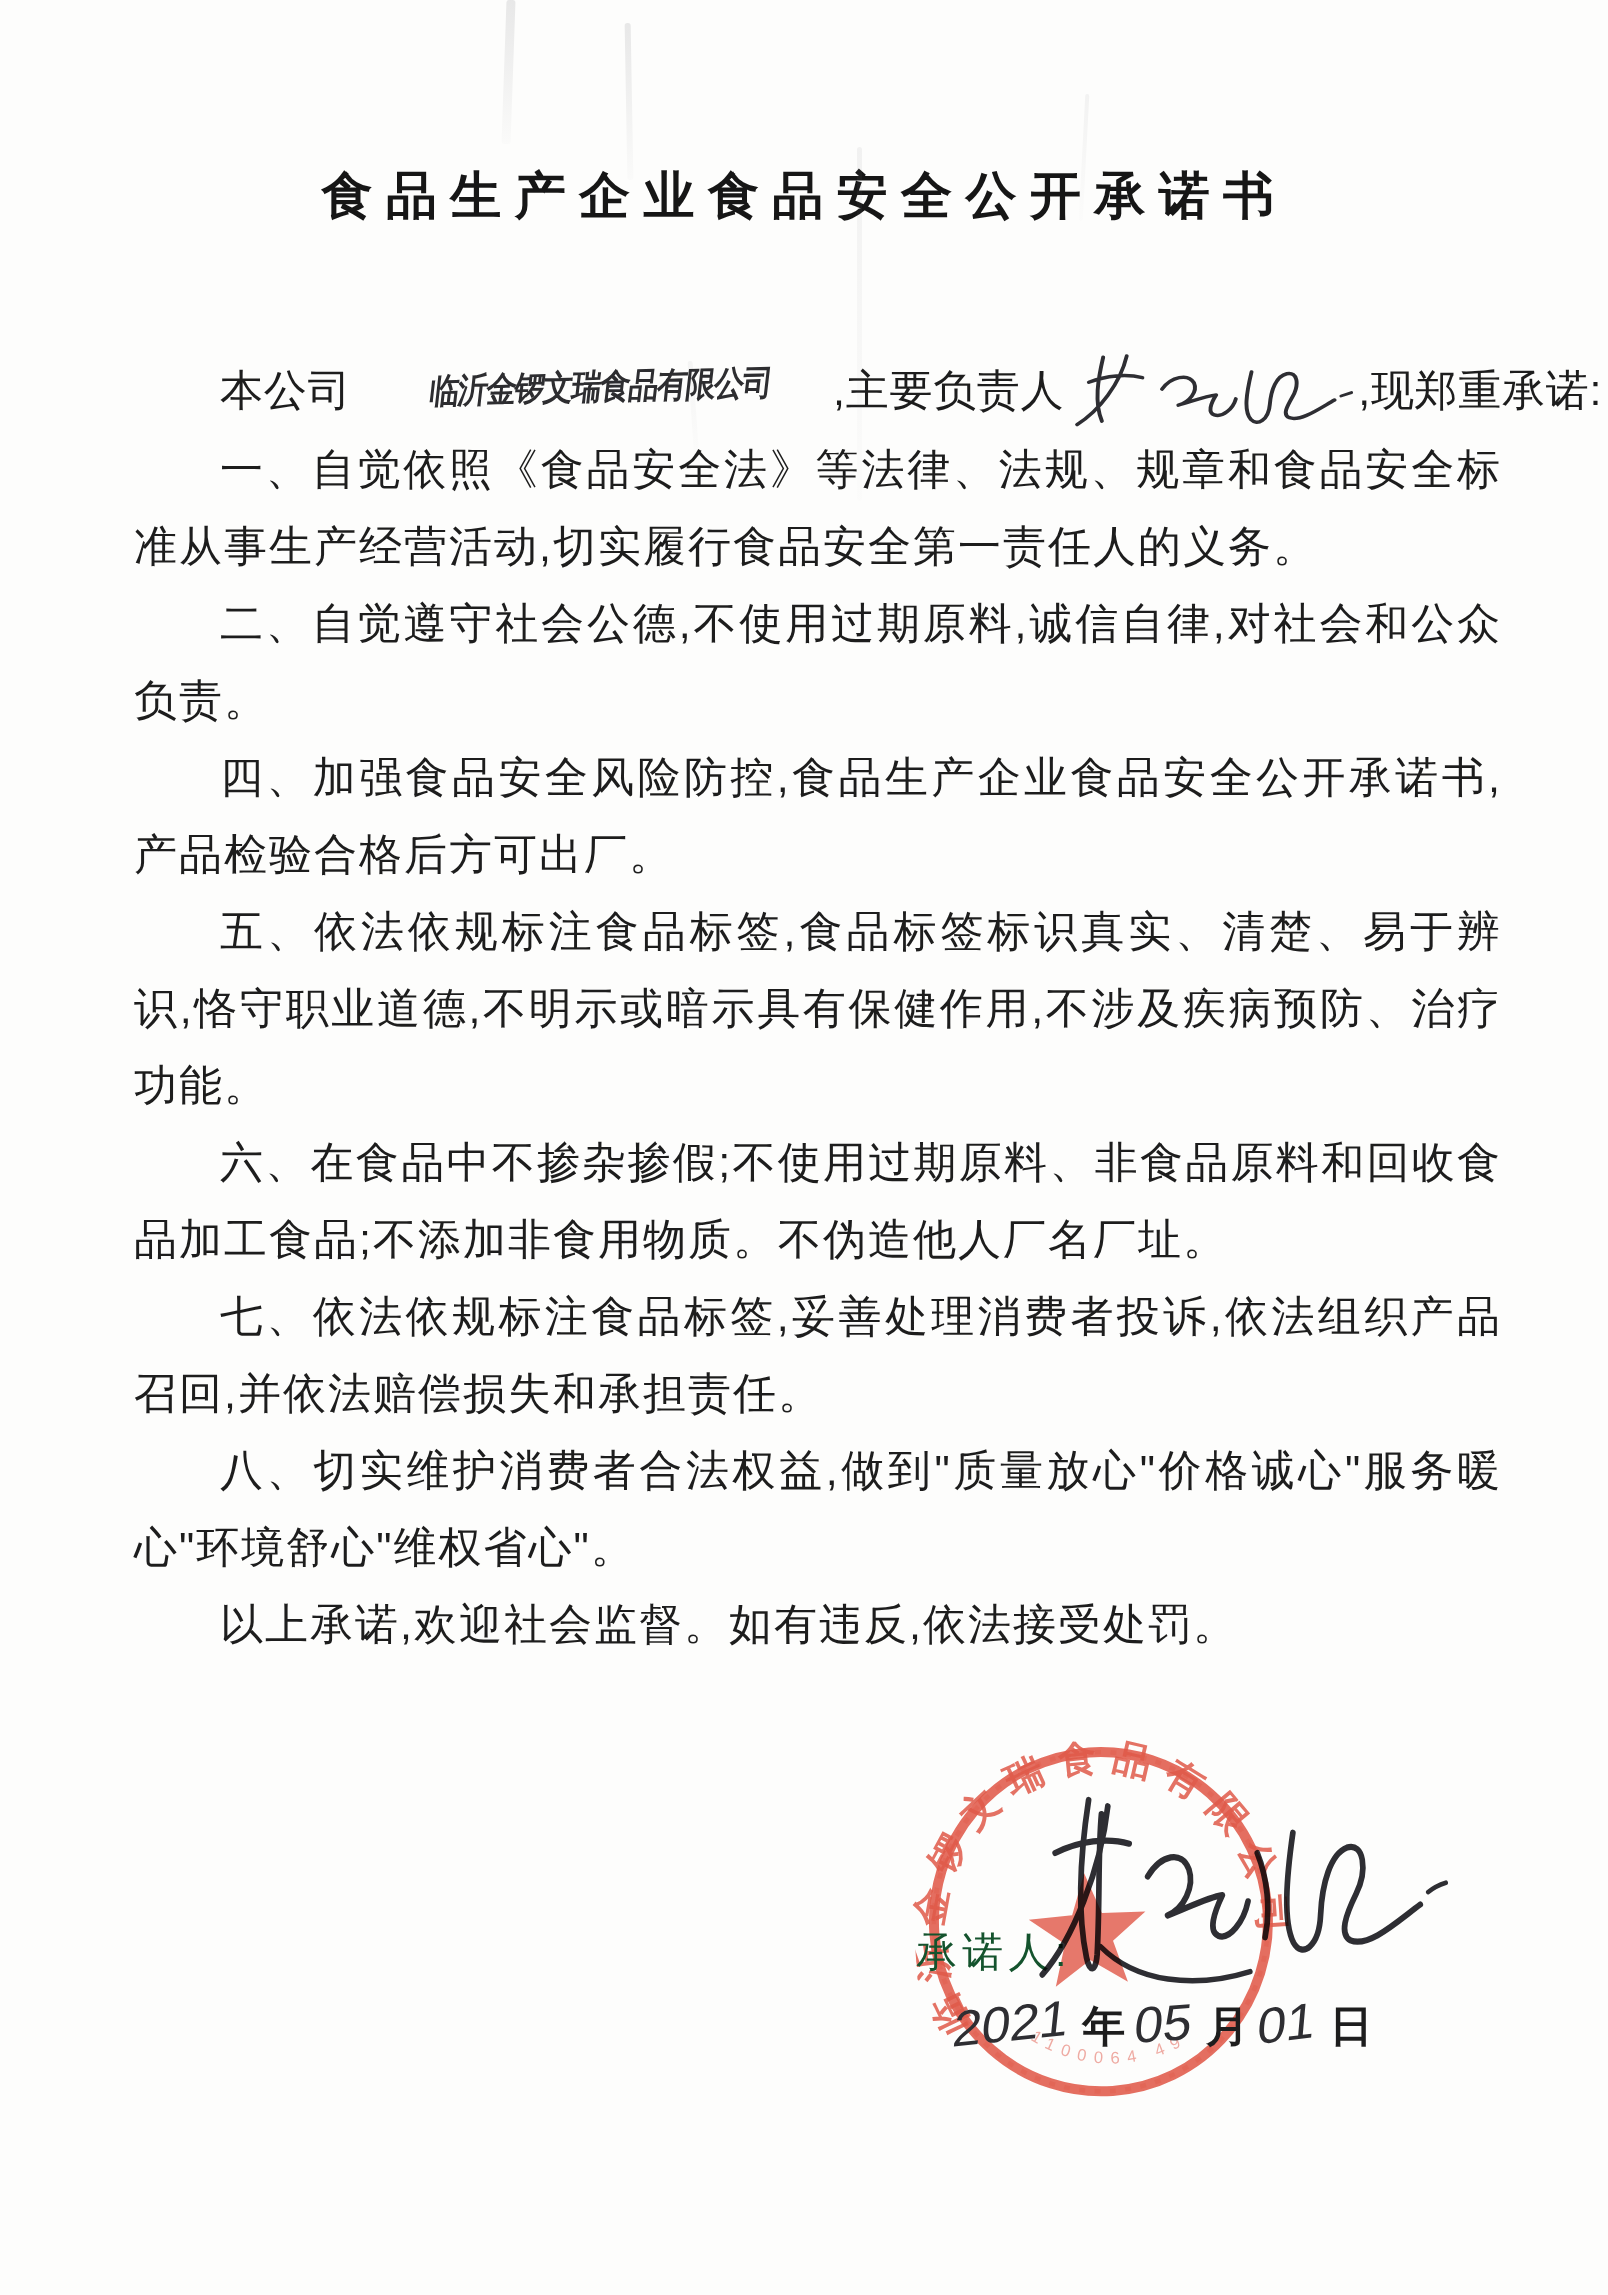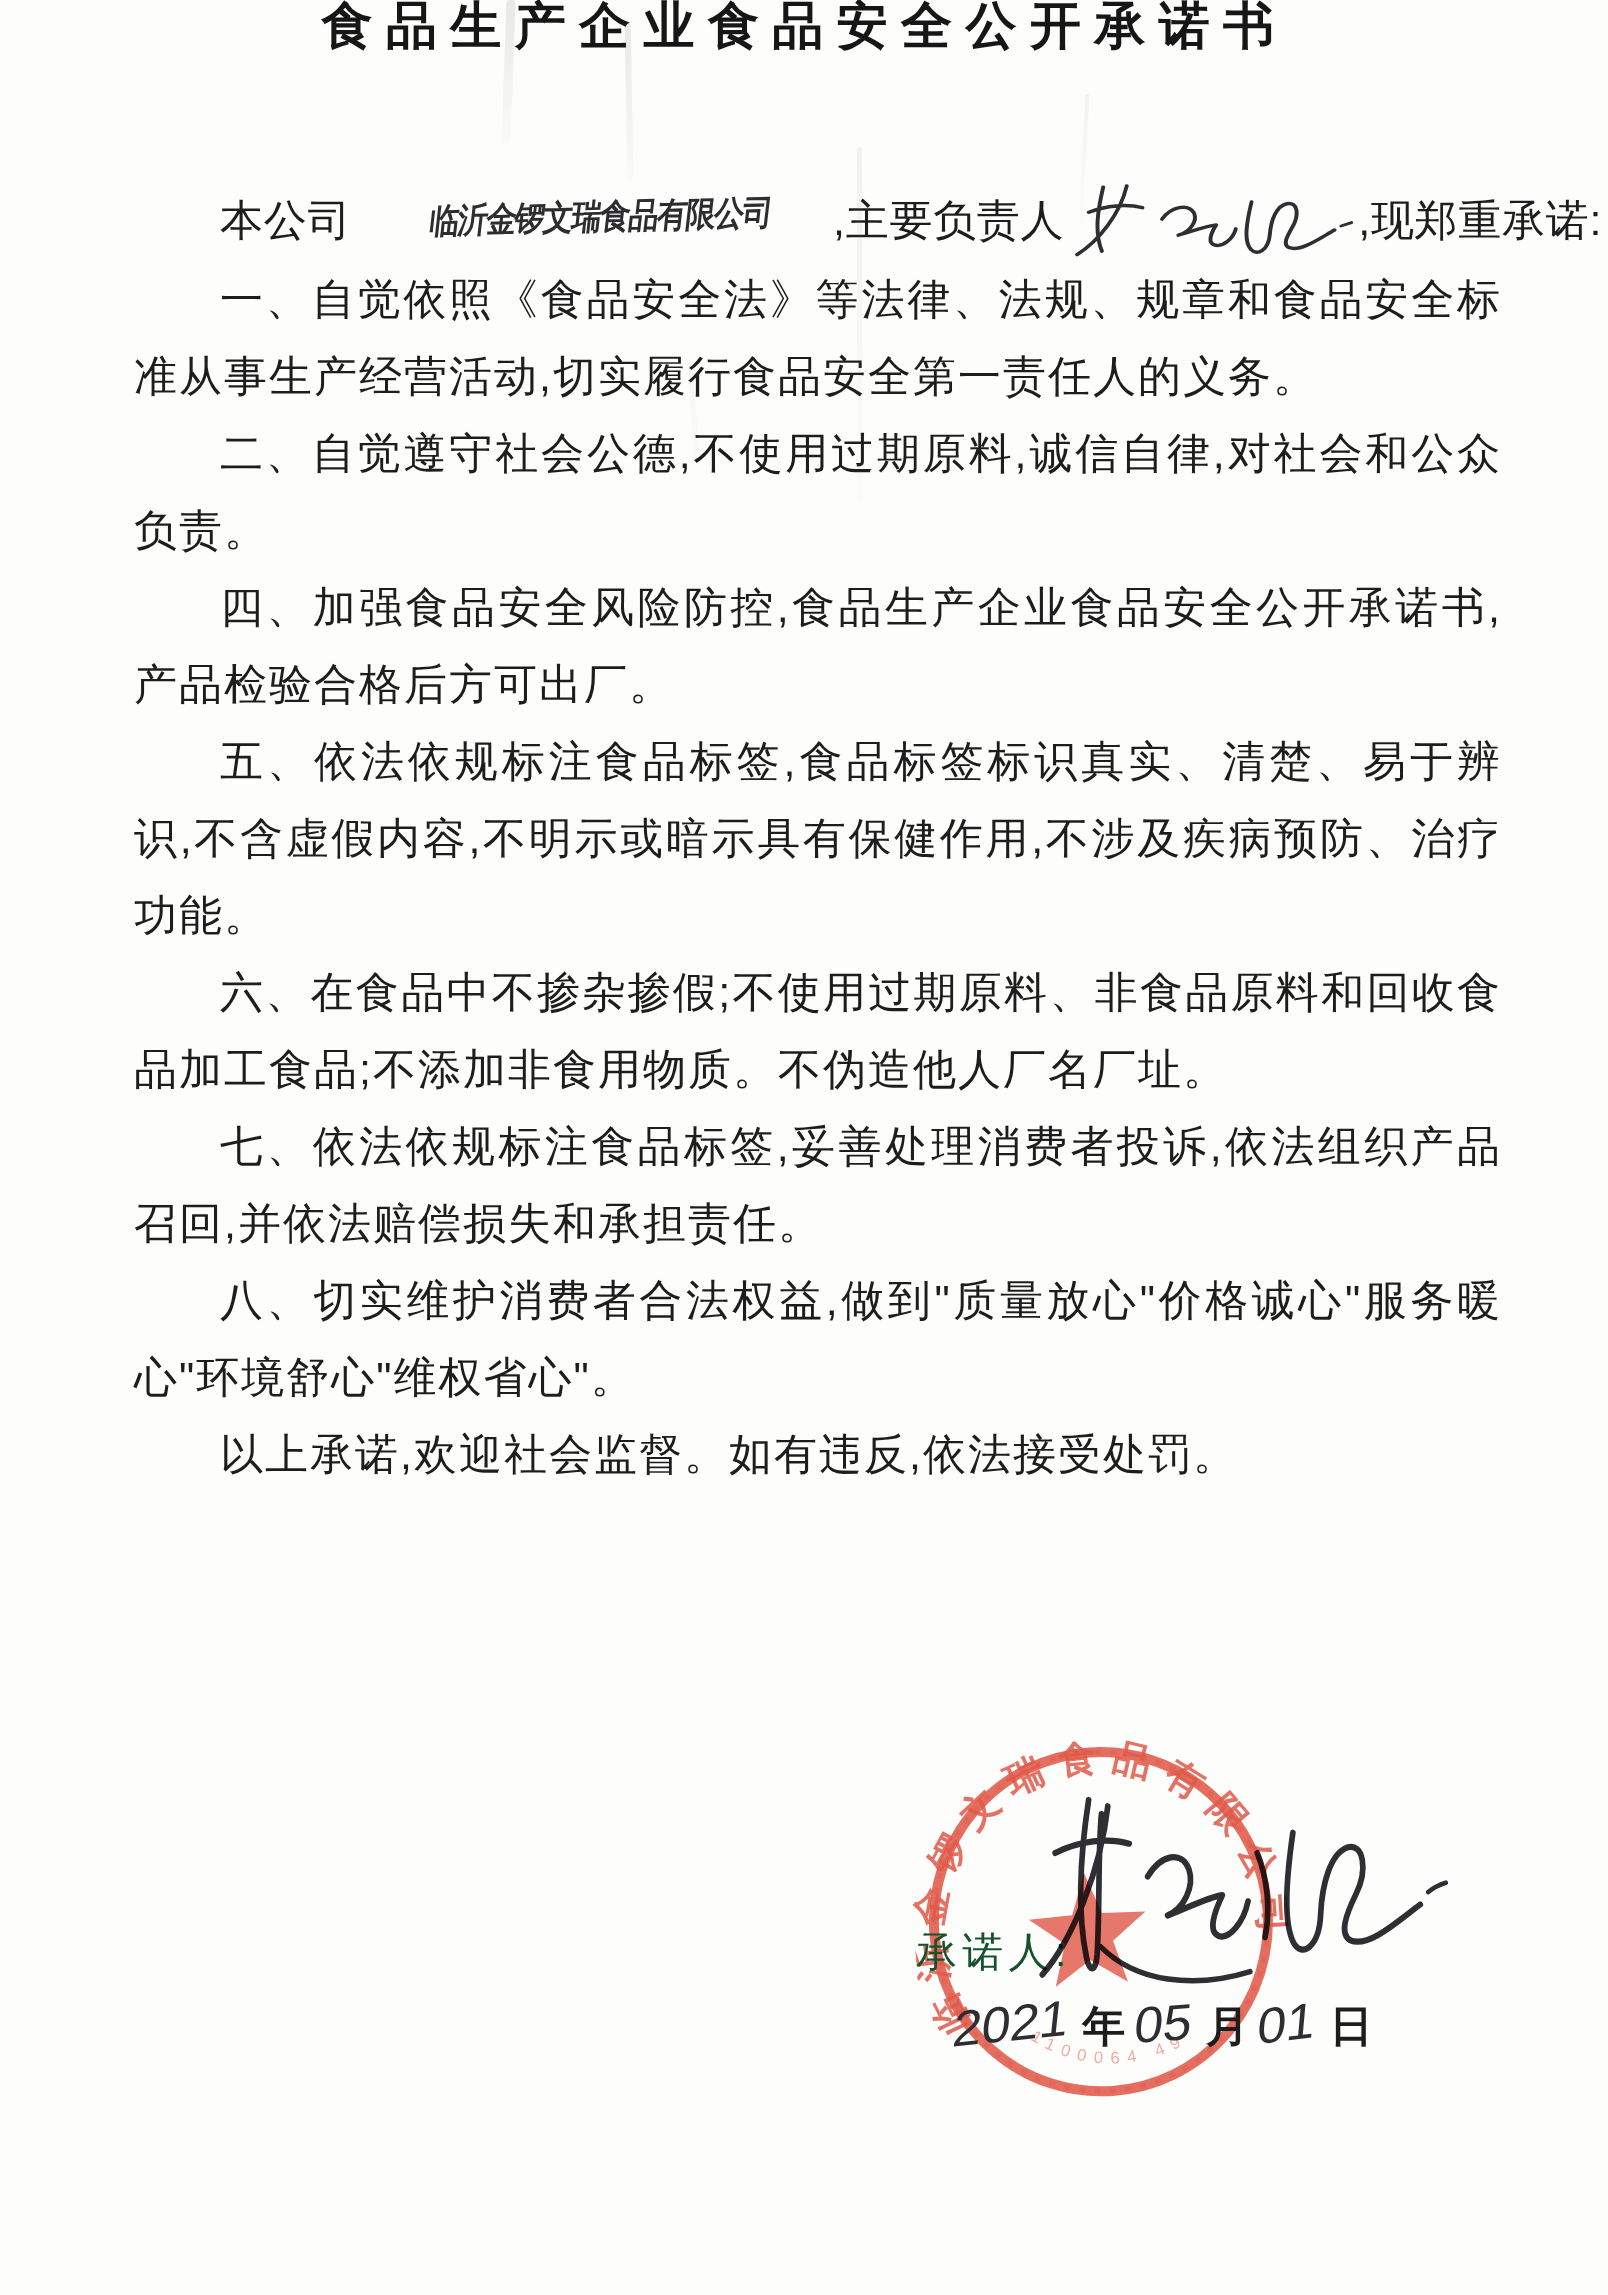--- a/index.html
+++ b/index.html
@@ -15,20 +15,21 @@
   
   .streak{position:absolute;background:linear-gradient(180deg,rgba(120,120,125,0.16),rgba(120,120,125,0.02));border-radius:2.7px;}
   .s1{left:504px;top:0;width:9.4px;height:144px;transform:rotate(2deg);}
   .s2{left:626px;top:23.4px;width:6px;height:157px;transform:rotate(-1deg);}
   .s3{left:857px;top:147px;width:5.3px;height:354px;opacity:.55;}
   .s4{left:1082px;top:94px;width:4px;height:127px;opacity:.5;transform:rotate(3deg);}
   .s5{left:691px;top:361px;width:4.7px;height:100px;opacity:.4;transform:rotate(-4deg);}
 
   .doc-title{
     margin:0;
+    padding-top:170px;
     text-align:center;
     font-size:51px;
     font-weight:700;
     letter-spacing:13.4px;
     line-height:1;
     color:#161616;
   }
   .content{
     margin:127px 107px 0 134px;
     font-size:43px;
@@ -104,21 +105,21 @@
     <p class="intro"><span>本公司</span><span class="hand-company">临沂金锣文瑞食品有限公司</span><span>,主要负责人</span><svg class="sig-inline" viewBox="0 0 450 140" preserveAspectRatio="none">
         <path class="sig-stroke" stroke-width="6" d="M60,16 C52,55 46,95 58,128 M38,60 C65,48 96,45 120,52 M96,14 C86,62 54,110 20,134"></path>
         <path class="sig-stroke" stroke-width="6" d="M150,72 C164,50 190,44 199,61 C205,76 192,95 175,100 C194,94 217,84 233,82 C224,98 220,113 230,117 C243,122 259,106 263,89"></path>
         <path class="sig-stroke" stroke-width="6" d="M287,42 C279,80 275,111 286,125 C296,137 313,126 315,99 C317,73 325,49 341,45 C358,41 360,64 350,85 C341,103 334,117 345,122 C363,129 392,105 414,91"></path>
         <path class="sig-stroke" stroke-width="5" d="M424,84 l16,-6"></path>
       </svg><span>,现郑重承诺:</span></p>
 
     <p>一、自觉依照《食品安全法》等法律、法规、规章和食品安全标准从事生产经营活动,切实履行食品安全第一责任人的义务。</p>
     <p>二、自觉遵守社会公德,不使用过期原料,诚信自律,对社会和公众负责。</p>
     <p>四、加强食品安全风险防控,食品生产企业食品安全公开承诺书,产品检验合格后方可出厂。</p>
-    <p>五、依法依规标注食品标签,食品标签标识真实、清楚、易于辨识,不含虚假内容,不明示或暗示具有保健作用,不涉及疾病预防、治疗功能。</p>
+    <p>五、依法依规标注食品标签,食品标签标识真实、清楚、易于辨识,恪守职业道德,不明示或暗示具有保健作用,不涉及疾病预防、治疗功能。</p>
     <p>六、在食品中不掺杂掺假;不使用过期原料、非食品原料和回收食品加工食品;不添加非食用物质。不伪造他人厂名厂址。</p>
     <p>七、依法依规标注食品标签,妥善处理消费者投诉,依法组织产品召回,并依法赔偿损失和承担责任。</p>
     <p>八、切实维护消费者合法权益,做到"质量放心"价格诚心"服务暖心"环境舒心"维权省心"。</p>
     <p>以上承诺,欢迎社会监督。如有违反,依法接受处罚。</p>
   </div>
 
   <svg class="stamp" viewBox="0 0 560 548">
     <ellipse cx="280" cy="272" rx="250" ry="254" fill="none" stroke="#e0503f" stroke-width="15" opacity="0.88"></ellipse>
     <ellipse cx="280" cy="272" rx="250" ry="254" fill="none" stroke="#e0503f" stroke-width="7" opacity="0.35" stroke-dasharray="9 14"></ellipse>
     <polygon points="260,198 282.3,259.3 347.5,261.6 296.1,301.7 314.1,364.4 260,328 205.9,364.4 223.9,301.7 172.5,261.6 237.7,259.3" fill="#e0503f" opacity="0.82"></polygon>

